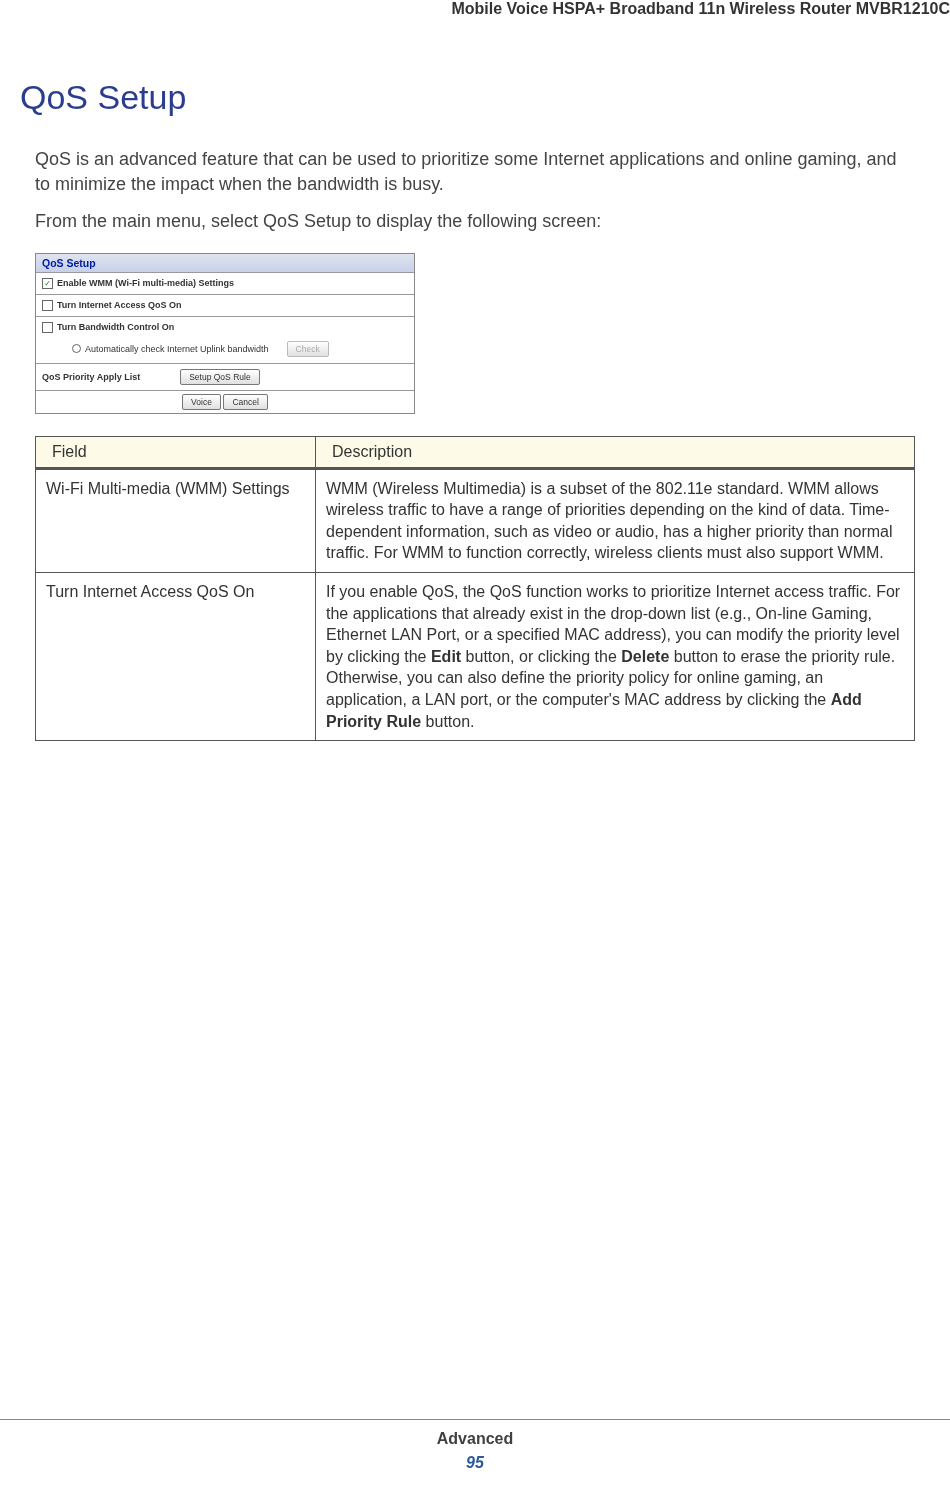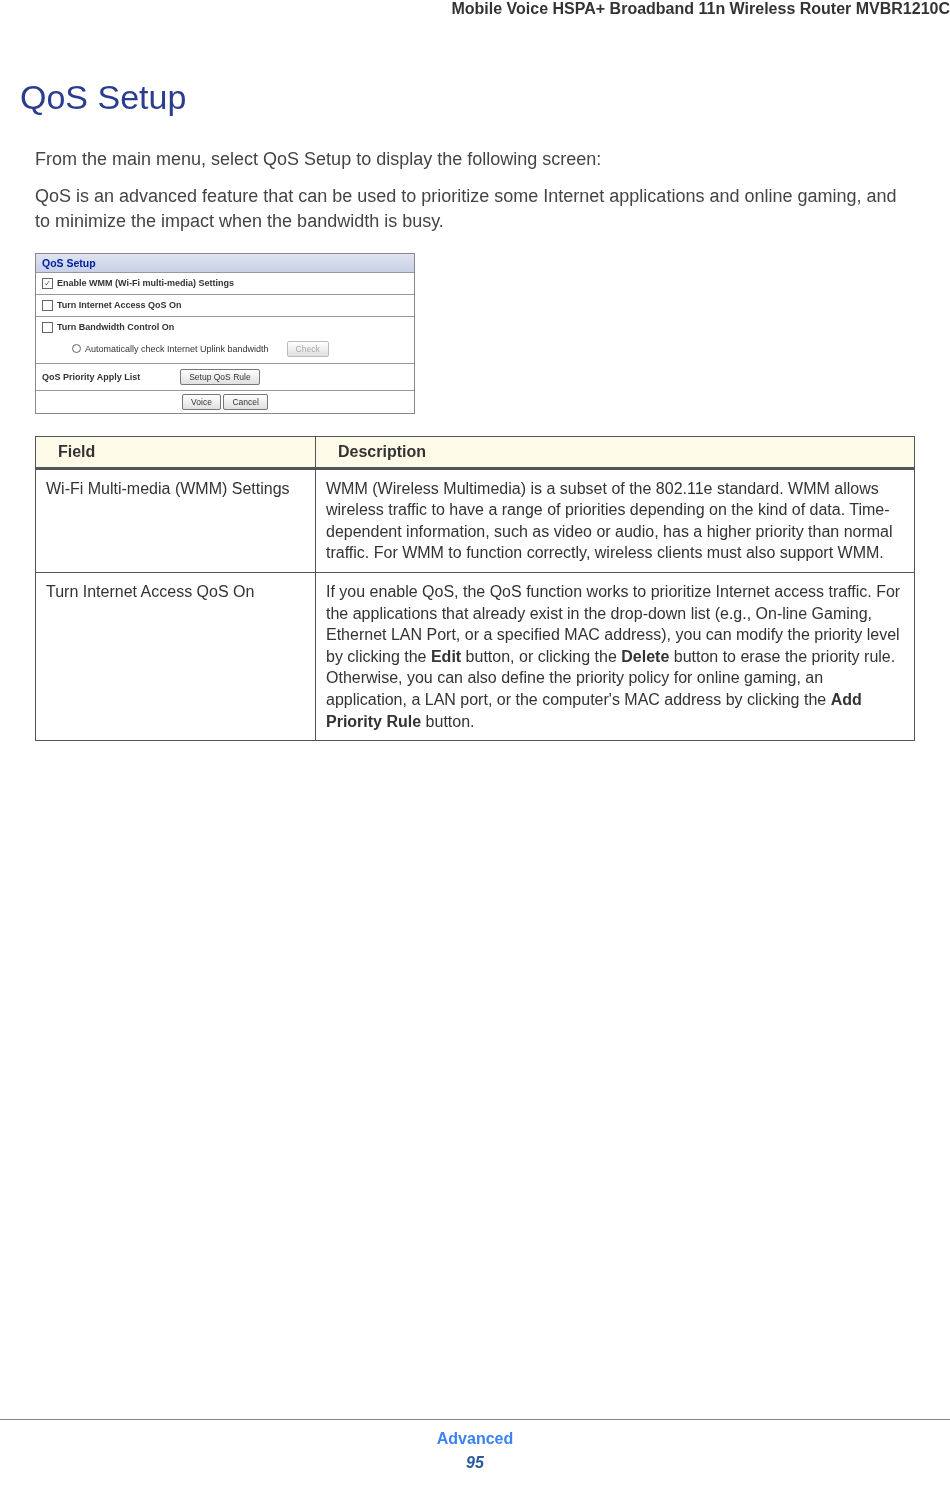--- a/index.html
+++ b/index.html
@@ -128,23 +128,23 @@
       text-align: center;
     }
     .desc-table {
       width: 100%;
       border-collapse: collapse;
       font-size: 16px;
     }
     .desc-table th {
       background: #fdfbe8;
       text-align: left;
-      padding: 6px 22px;
+      padding: 6px 16px;
       border: 1px solid #555;
-      font-weight: bold;
+      font-weight: normal;
       border-bottom: 3px solid #555;
       margin-left: 28px;
     }
     .desc-table td {
       border: 1px solid #555;
       padding: 8px 10px;
       vertical-align: top;
       line-height: 1.35;
       color: #333;
     }
@@ -154,40 +154,40 @@
       bottom: 22px;
       left: 0;
       width: 100%;
       text-align: center;
       border-top: 1px solid #888;
       padding-top: 10px;
     }
     .footer-label {
       font-size: 16px;
       font-weight: bold;
-      color: #3b82f6;
+      color: #404040;
     }
     .footer-pagenum {
       font-size: 16px;
       font-weight: bold;
       color: #2a5a9e;
       margin-top: 6px;
       font-style: italic;
     }
   </style>
 </head>
 <body>
 
 <div class="header-title">Mobile Voice HSPA+ Broadband 11n Wireless Router MVBR1210C</div>
 
 <h1 class="main-heading">QoS Setup</h1>
 
 <div class="content">
+  <p class="intro-para">QoS is an advanced feature that can be used to prioritize some Internet applications and online gaming, and to minimize the impact when the bandwidth is busy.</p>
   <p class="intro-para">From the main menu, select QoS Setup to display the following screen:</p>
-  <p class="intro-para">QoS is an advanced feature that can be used to prioritize some Internet applications and online gaming, and to minimize the impact when the bandwidth is busy.</p>
 
   <div class="screenshot">
     <div class="ss-header">QoS Setup</div>
 
     <div class="ss-row">
       <span class="ss-checkbox">✓</span>
       <span class="ss-bold">Enable WMM (Wi-Fi multi-media) Settings</span>
     </div>
 
     <div class="ss-row">

